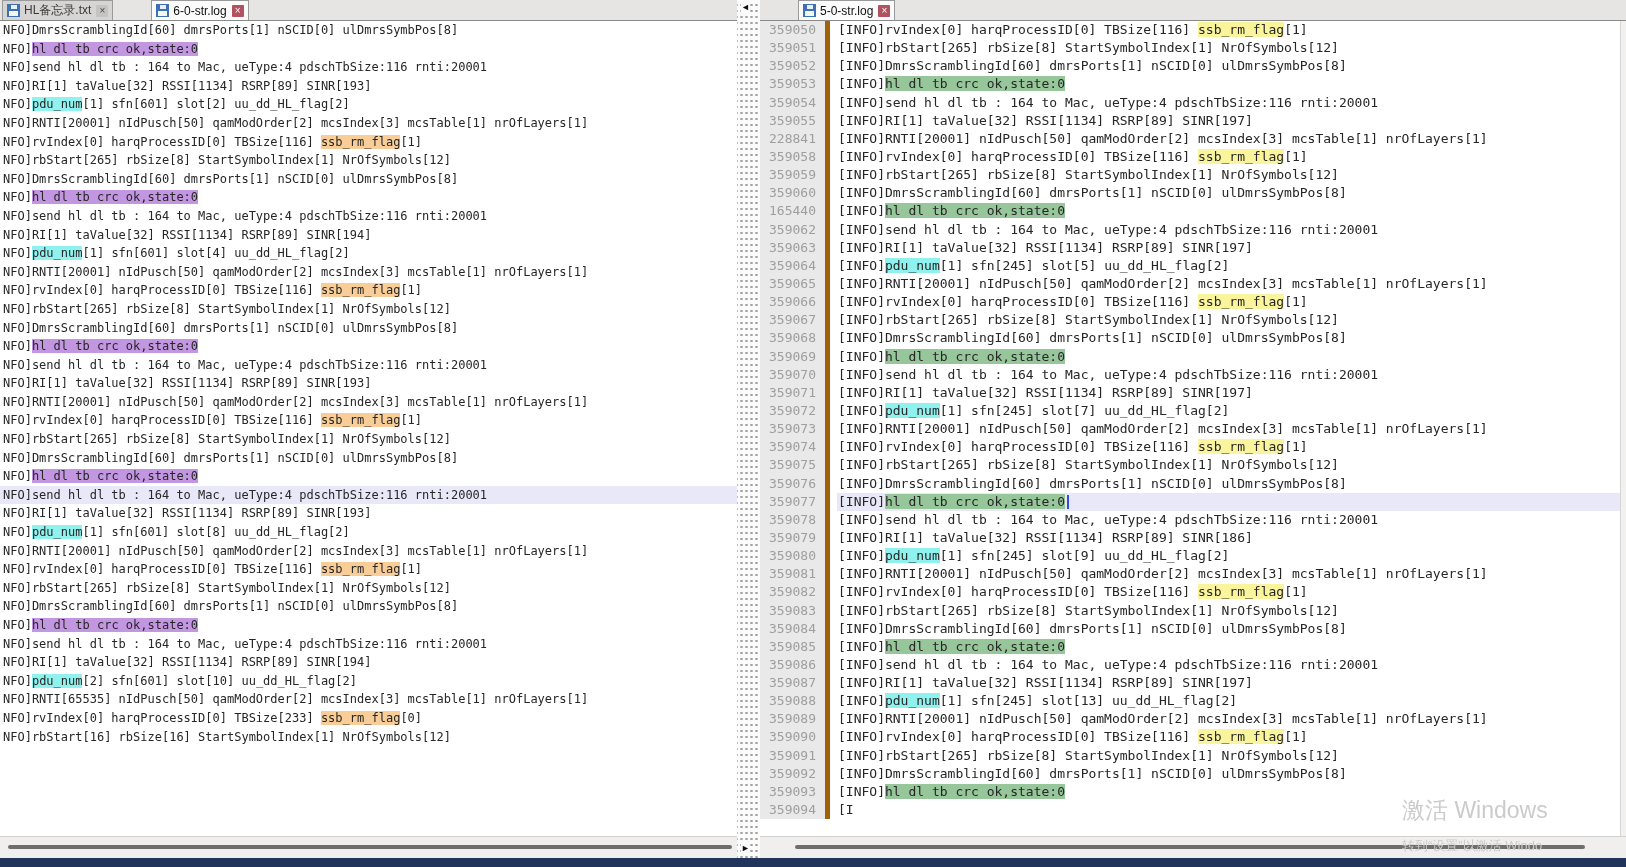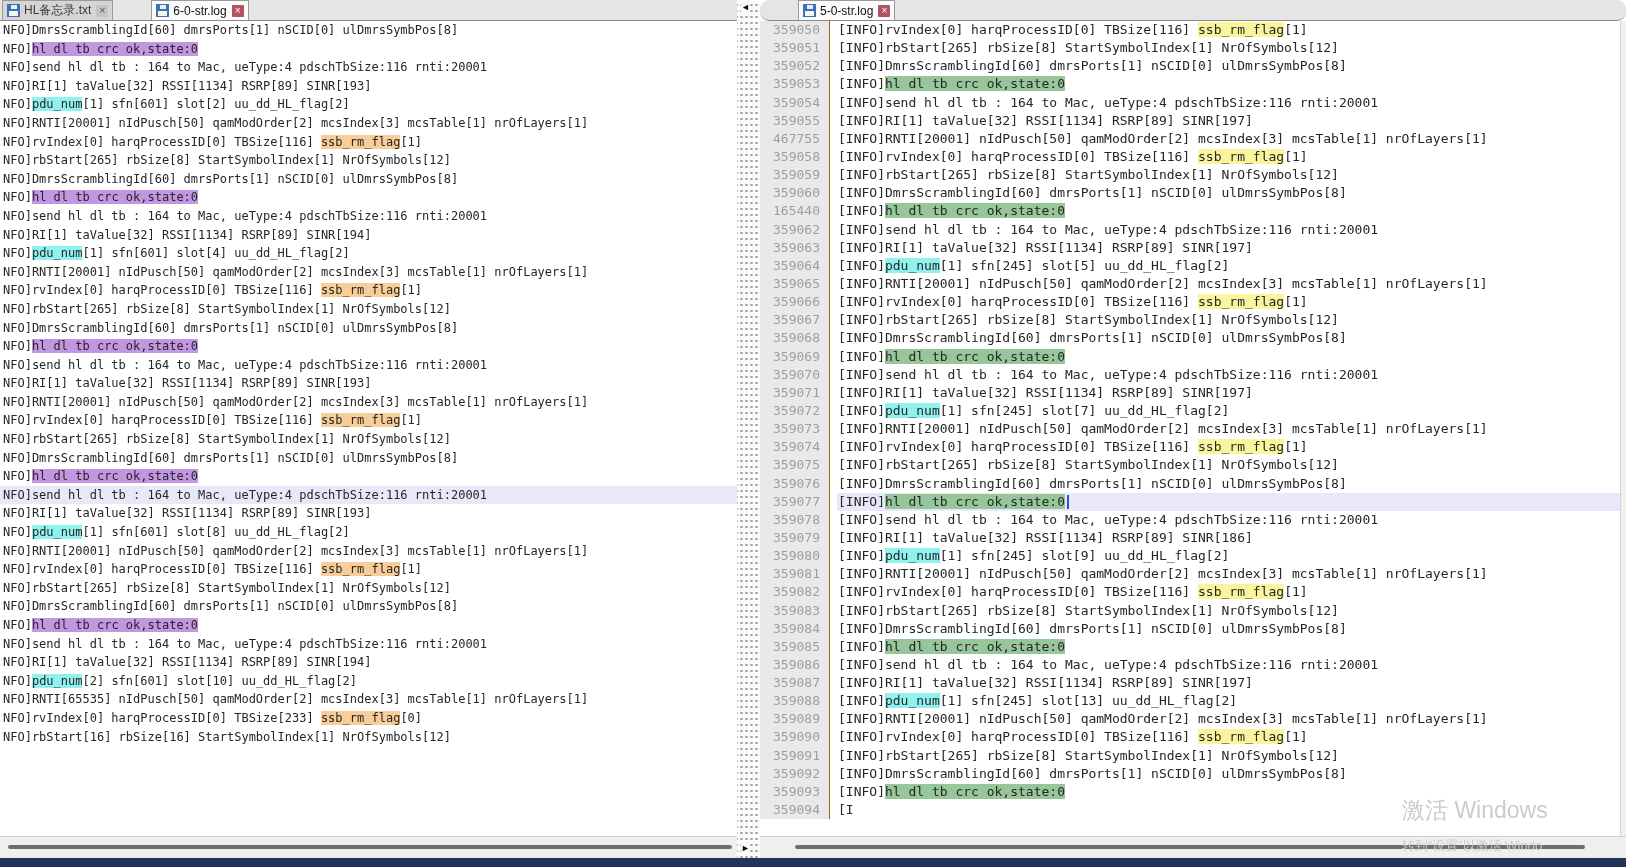--- a/index.html
+++ b/index.html
@@ -3,21 +3,21 @@
 <meta charset="utf-8">
 <style>
   html,body{margin:0;padding:0;background:#fff;}
   .screen{position:relative;width:1626px;height:867px;overflow:hidden;background:#fff;
           font-family:"Liberation Sans",sans-serif;}
 
   
   .tabbar{position:absolute;top:0;height:21px;background:#e7e5e3;border-bottom:1px solid #8a8a8a;
           display:flex;align-items:flex-end;box-sizing:border-box;}
   .tabbar-left{left:0;width:737px;}
-  .tabbar-right{left:760px;width:866px;border-radius:9px;}
+  .tabbar-right{left:760px;width:866px;}
   .tab{display:inline-flex;align-items:center;height:20px;padding:0 4px;margin-left:2px;
        border:1px solid #9a9a9a;border-bottom:none;box-sizing:border-box;font-size:12px;white-space:nowrap;}
   .tab.inactive{background:var(--tab-inactive-bg,#d7d5d3);color:#3a3a3a;}
   .tab.active{background:var(--tab-active-bg,#fbfbfb);color:#101010;margin-left:38px;}
   .floppy{position:relative;width:13px;height:13px;background:#3f6fb5;margin-right:4px;flex:none;}
   .floppy::before{content:"";position:absolute;top:1px;left:4px;width:6px;height:4px;background:#e8f0fa;}
   .floppy::after{content:"";position:absolute;bottom:1px;left:2px;width:9px;height:5px;background:#f3f8ec;}
   .close{width:12px;height:12px;margin-left:5px;display:flex;align-items:center;justify-content:center;
          font-size:10px;line-height:1;border-radius:1px;flex:none;}
   .close.red{background:var(--close-active-bg,#b0525f);color:#fff;}
@@ -36,21 +36,21 @@
 
   
   .pane{position:absolute;background:#fff;overflow:hidden;color:var(--editor-text,#262626);
         font-family:"DejaVu Sans Mono","Liberation Mono",monospace;}
   .pane-left{left:0;top:21px;width:737px;height:724px;font-size:12px;}
   .pane-right{left:760px;top:21px;width:860px;height:817px;font-size:13px;}
   .lrow{height:18.6px;line-height:18.6px;padding-left:3px;white-space:pre;}
   .lrow.current{background:var(--current-line-bg,#e8e8f8);}
   .rrow{display:flex;height:18.155px;line-height:18.155px;}
   .gutter-cell{flex:none;width:70px;background:var(--gutter-bg,#e9e9e9);color:var(--gutter-text,#9e9e9e);
-               text-align:right;padding-right:9px;border-right:1px solid #a16207;box-sizing:border-box;}
+               text-align:right;padding-right:9px;border-right:5px solid #a16207;box-sizing:border-box;}
   .rgap{flex:none;width:7px;}
   .rtext{flex:1;white-space:pre;padding-left:1px;}
   .rtext.current{background:var(--current-line-bg,#e8e8f8);}
   .mark{padding:0;}
   .caret{display:inline-block;width:2px;height:14px;background:#2f4fd8;vertical-align:middle;margin-left:2px;}
 
   
   .track{position:absolute;left:0;top:836px;width:1626px;height:22px;background:#f1efed;border-top:1px solid #cfcfcf;}
   .hthumb{position:absolute;top:845px;height:4px;background:var(--scroll-thumb,#6e6e6e);border-radius:2px;z-index:3;}
   .hthumb-left{left:8px;width:724px;}
@@ -163,21 +163,21 @@
         <span class="gutter-cell">359054</span>
         <span class="rgap"></span>
         <span class="rtext">[INFO]send hl dl tb : 164 to Mac, ueType:4 pdschTbSize:116 rnti:20001</span>
       </div>
       <div class="rrow">
         <span class="gutter-cell">359055</span>
         <span class="rgap"></span>
         <span class="rtext">[INFO]RI[1] taValue[32] RSSI[1134] RSRP[89] SINR[197]</span>
       </div>
       <div class="rrow">
-        <span class="gutter-cell">467755</span>
+        <span class="gutter-cell">228841</span>
         <span class="rgap"></span>
         <span class="rtext">[INFO]RNTI[20001] nIdPusch[50] qamModOrder[2] mcsIndex[3] mcsTable[1] nrOfLayers[1]</span>
       </div>
       <div class="rrow">
         <span class="gutter-cell">359058</span>
         <span class="rgap"></span>
         <span class="rtext">[INFO]rvIndex[0] harqProcessID[0] TBSize[116] <span class="mark" style="background:#faf59d">ssb_rm_flag</span>[1]</span>
       </div>
       <div class="rrow">
         <span class="gutter-cell">359059</span>

